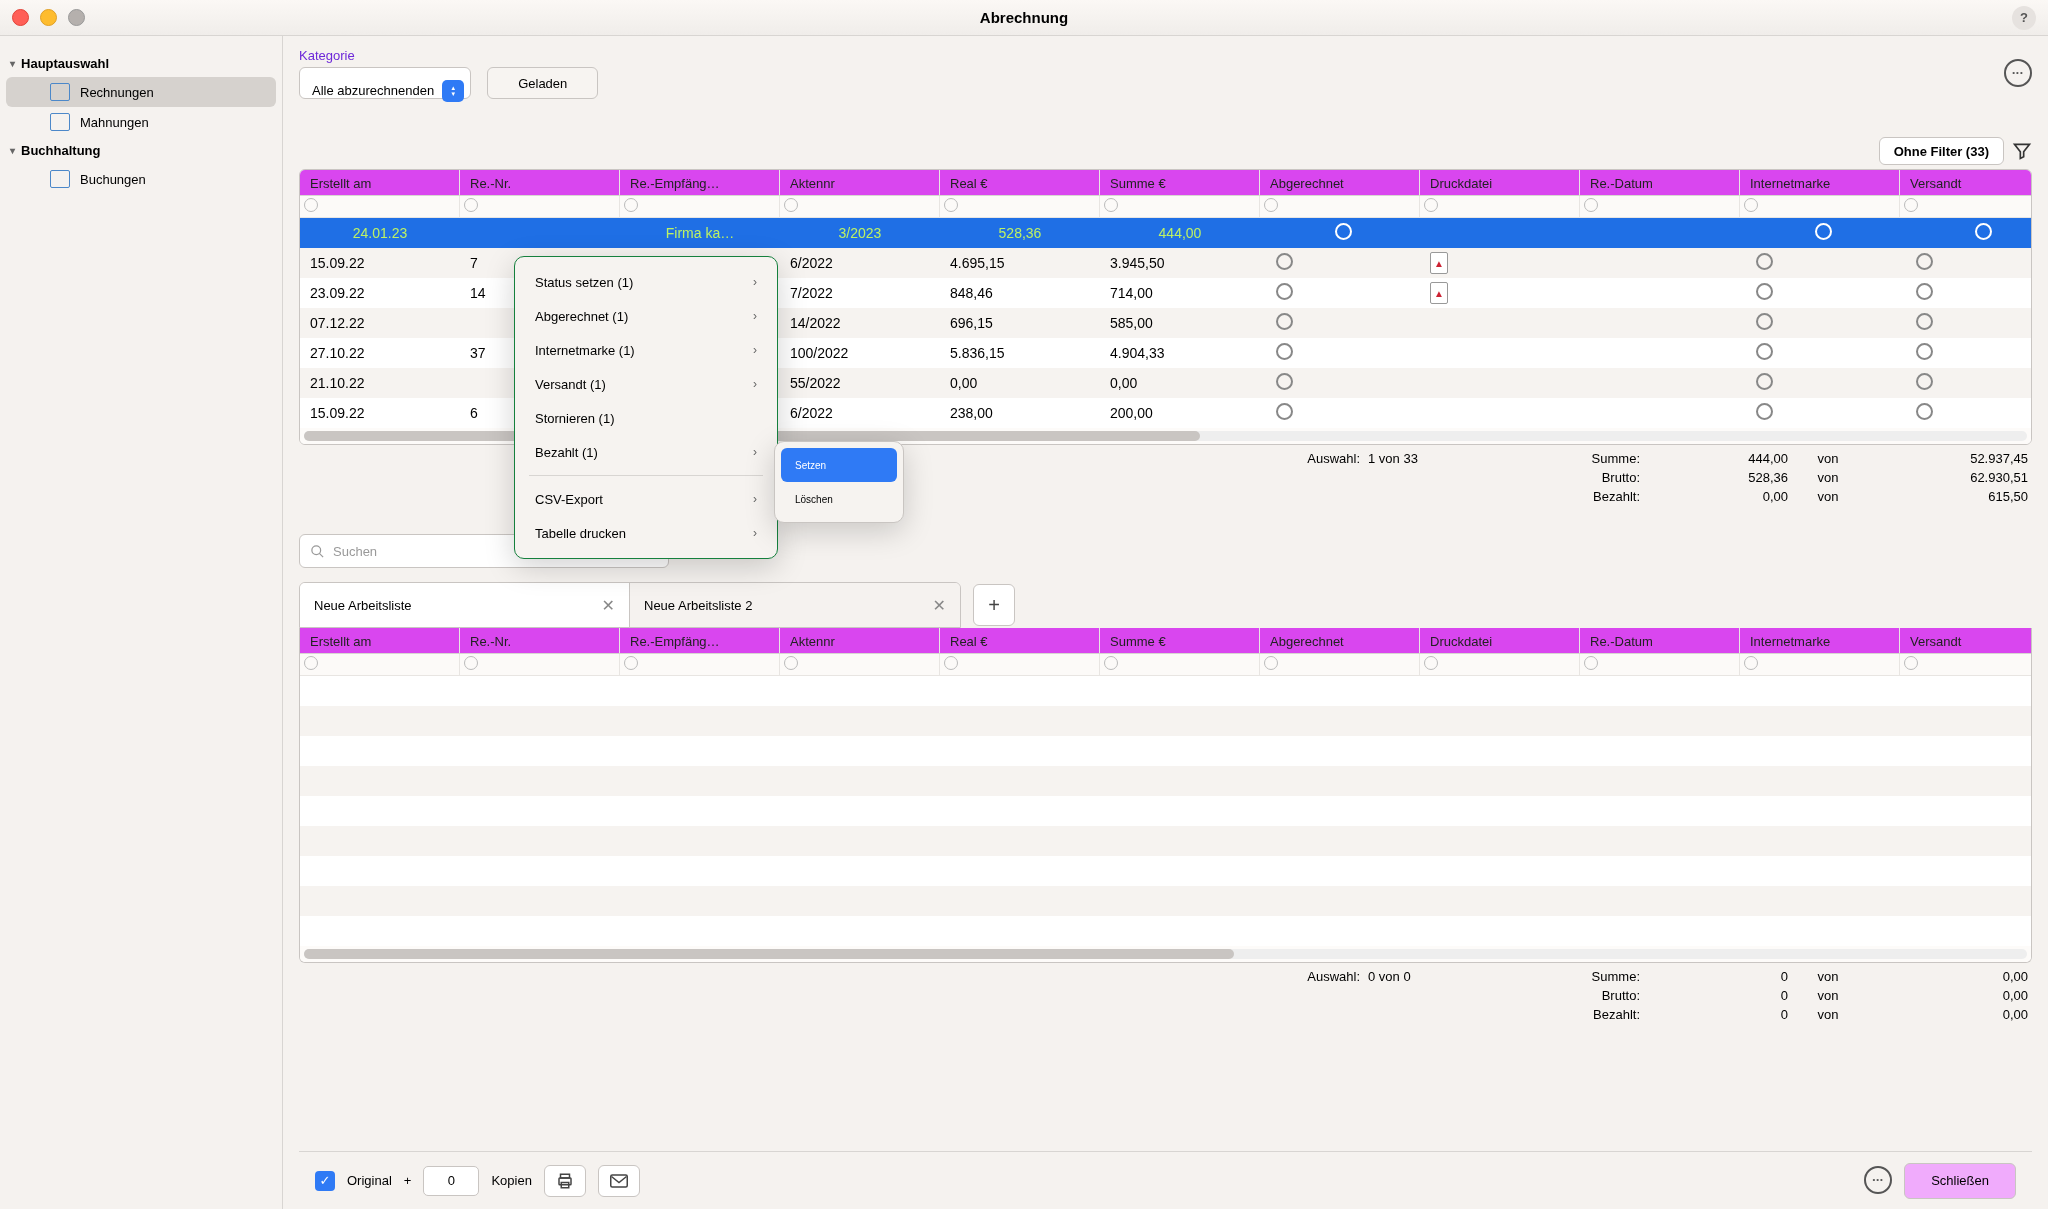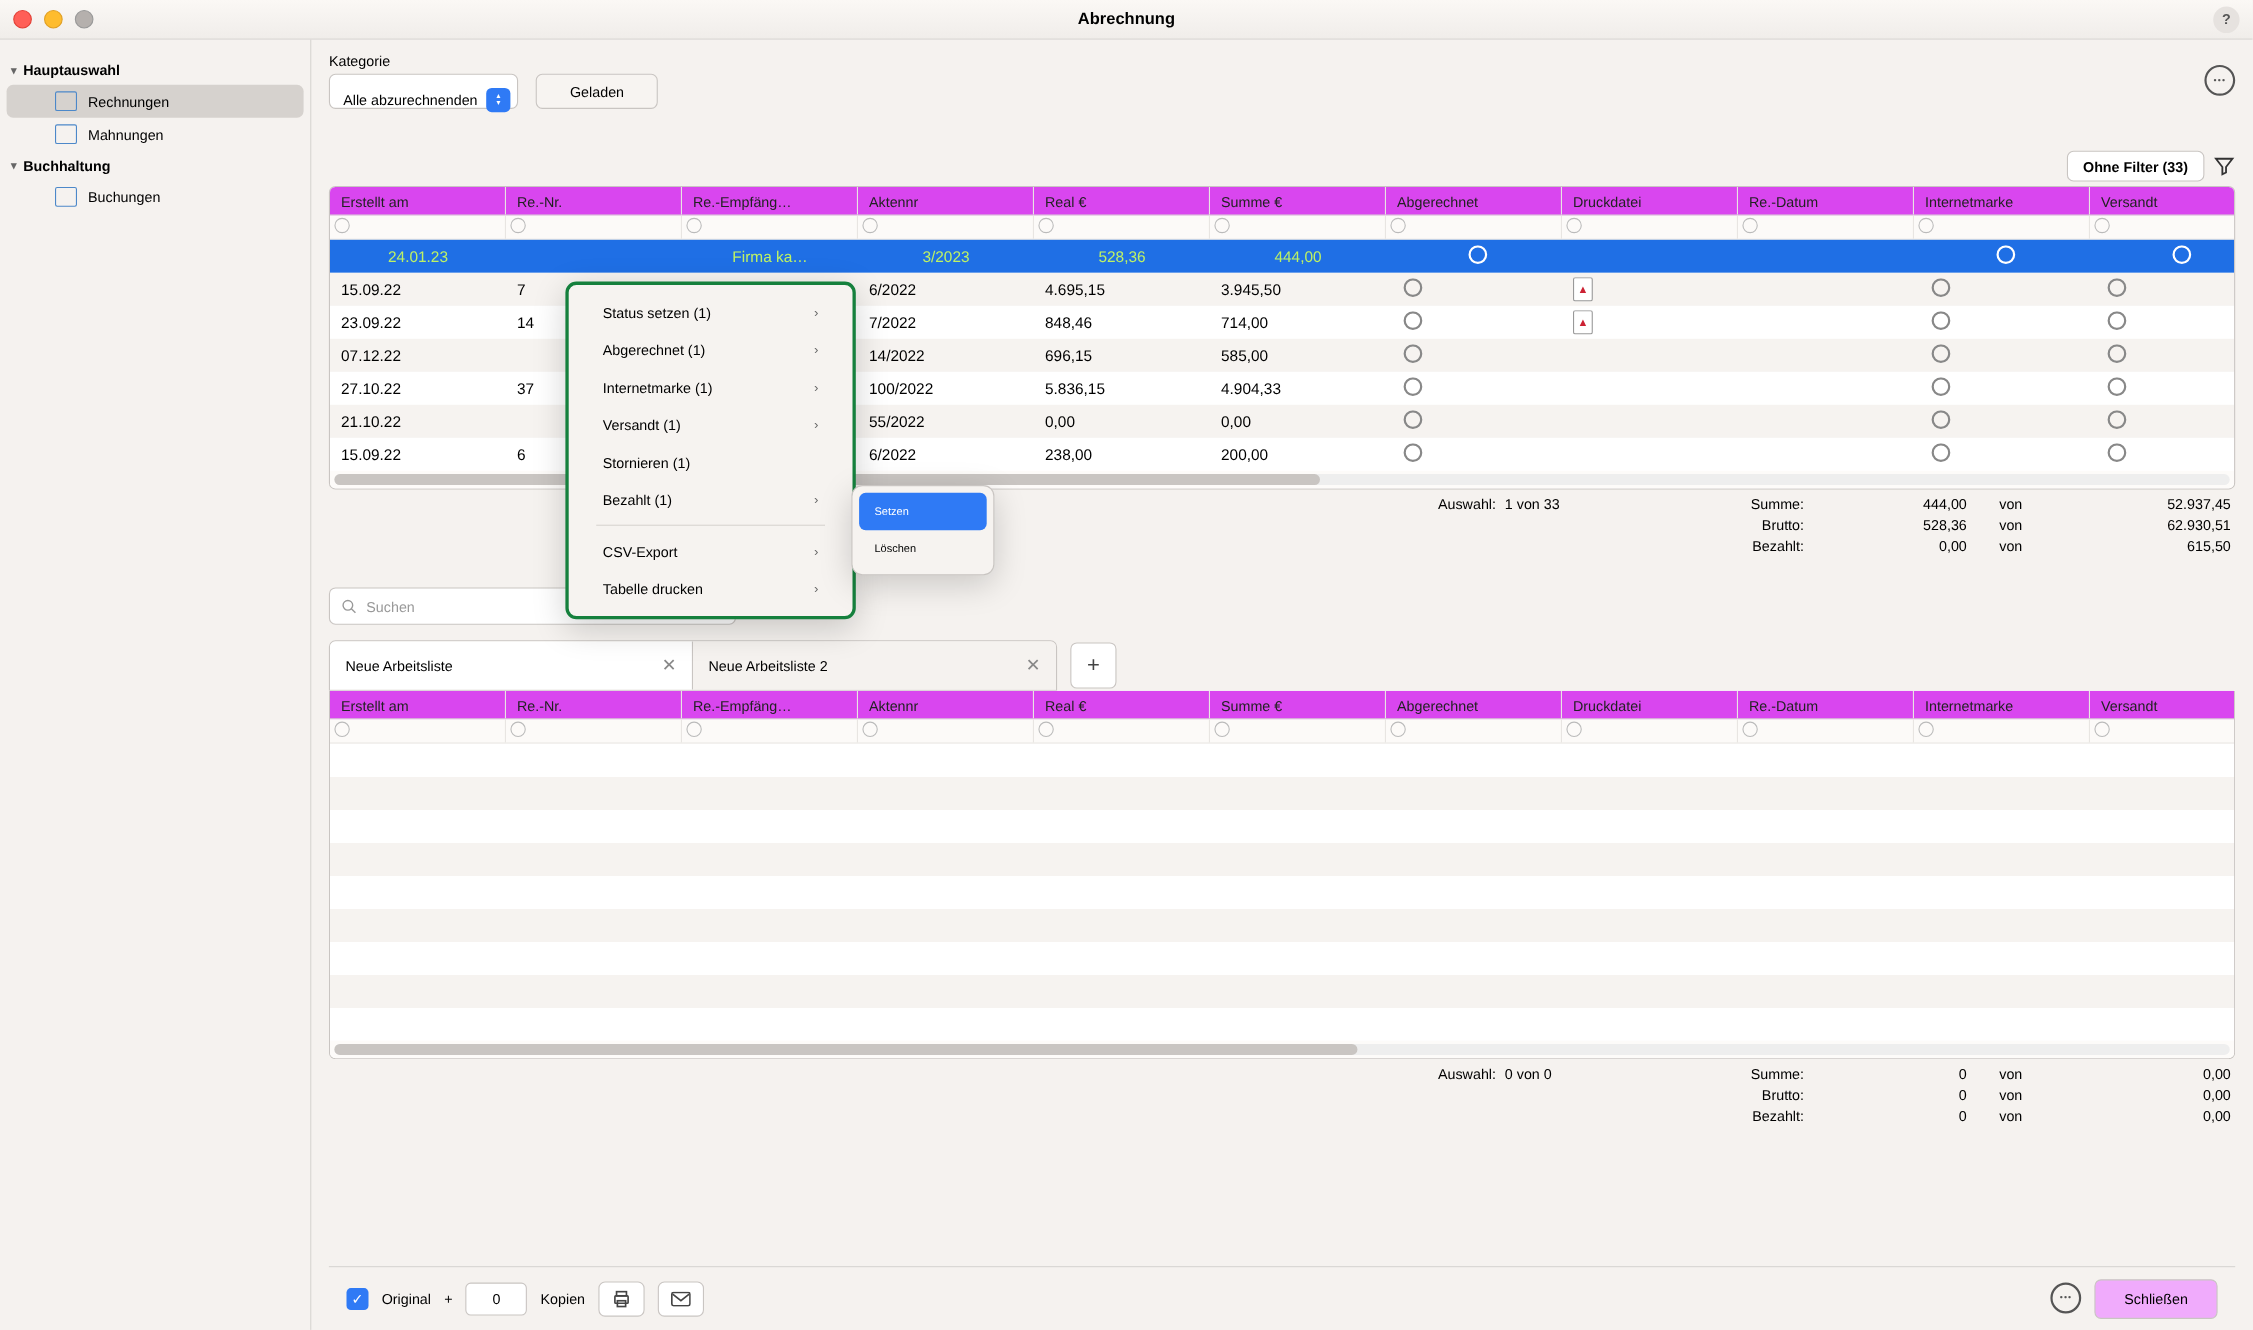--- a/index.html
+++ b/index.html
@@ -24,21 +24,21 @@
 .sb-group-header .chev { color: #666; font-size: 10px; }
 .sb-item { display: flex; align-items: center; gap: 10px; padding: 6px 14px 6px 50px; font-size: 14px; }
 .sb-item .ico { width: 20px; height: 18px; border: 1.5px solid #4c88c9; border-radius: 2px; position: relative; }
 .sb-item.selected { background: #d6d2ce; border-radius: 6px; margin: 0 6px; padding-left: 44px; }
 .sb-item.selected .ico { border-color: #4c88c9; }
 
 
 .main { flex: 1; display: flex; flex-direction: column; min-width: 0; padding: 12px 16px 0 16px; }
 
 .toolbar1 { display: flex; align-items: flex-end; gap: 16px; }
-.kat-label { font-size: 13px; color: #000000; margin-bottom: 4px; display: block; }
+.kat-label { font-size: 13px; color: #6d28d9; margin-bottom: 4px; display: block; }
 .select-wrap { display: flex; align-items: center; }
 .mac-select { background: #fff; border: 1px solid #c9c5c2; border-radius: 6px; height: 32px; display: flex; align-items: center; padding: 15px 6px 0 12px; gap: 8px; }
 .mac-select .arrows { width: 22px; height: 22px; background: #2f7af5; border-radius: 5px; display: flex; flex-direction: column; align-items: center; justify-content: center; color: #fff; font-size: 7px; line-height: 6px; }
 .btn { height: 32px; padding: 0 30px; border-radius: 6px; border: 1px solid #c9c5c2; background: #fff; display: inline-flex; align-items: center; }
 .btn.disabled { color: #b0aca8; background: #f7f4f1; }
 .spacer { flex: 1; }
 .circle-btn { width: 28px; height: 28px; border: 2px solid #555; border-radius: 50%; display: flex; align-items: center; justify-content: center; letter-spacing: 1px; color: #555; font-size: 4px; align-self: center; margin-bottom: 2px; }
 .circle-btn::before { content: "•••"; font-size: 8px; letter-spacing: 1px; }
 
 .filter-row { display: flex; justify-content: flex-end; align-items: center; margin-top: 38px; gap: 8px; }
@@ -91,21 +91,21 @@
 .stripes { height: 270px; background: repeating-linear-gradient(#fff 0 30px, #f6f3f0 30px 60px); }
 
 
 .footer { margin-top: auto; height: 58px; border-top: 1px solid #d8d5d2; display: flex; align-items: center; padding: 0 16px; gap: 12px; }
 .chk { width: 20px; height: 20px; border-radius: 4px; background: #2f7af5; display: flex; align-items: center; justify-content: center; color: #fff; font-size: 13px; }
 .copy-input { width: 56px; height: 30px; border: 1px solid #c9c5c2; border-radius: 5px; background: #fff; text-align: center; }
 .icon-btn { width: 42px; height: 32px; border: 1px solid #c9c5c2; border-radius: 6px; background: #fff; display: flex; align-items: center; justify-content: center; color: #444; }
 .close-btn { height: 36px; padding: 0 26px; border: 1px solid #c9c5c2; border-radius: 6px; background: #f0abfc; font-size: 15px; display: flex; align-items: center; }
 
 
-.ctx { position: absolute; left: 514px; top: 256px; width: 264px; background: #f6f3f0; border: 3px solid #15803d; border-radius: 10px; box-shadow: 0 8px 30px rgba(0,0,0,0.18); padding: 8px 15px; z-index: 50; }
+.ctx { position: absolute; left: 514px; top: 256px; width: 264px; background: #f6f3f0; border: 1px solid #15803d; border-radius: 10px; box-shadow: 0 8px 30px rgba(0,0,0,0.18); padding: 8px 4px; z-index: 50; }
 .ctx-item { height: 34px; display: flex; align-items: center; justify-content: space-between; padding: 0 16px; font-size: 15px; }
 .ctx-item .ar { color: #666; font-size: 12px; }
 .ctx-sep { height: 1px; background: #d8d5d2; margin: 6px 10px; }
 
 .submenu { position: absolute; left: 774px; top: 441px; width: 130px; background: #f6f3f0; border: 1px solid #c9c5c2; border-radius: 10px; box-shadow: 0 8px 30px rgba(0,0,0,0.18); padding: 6px; z-index: 60; }
 .sub-item { height: 34px; display: flex; align-items: center; padding: 0 14px; border-radius: 6px; font-size: 10px; }
 .sub-item.hot { background: #2f7af5; color: #fff; }
 
 .pdf-badge { display: inline-flex; width: 18px; height: 22px; border: 1px solid #999; border-radius: 2px; align-items: center; justify-content: center; font-size: 9px; color: #c23; background: #fff; }
 .pdf-badge::before { content: "▲"; font-size: 10px; }

